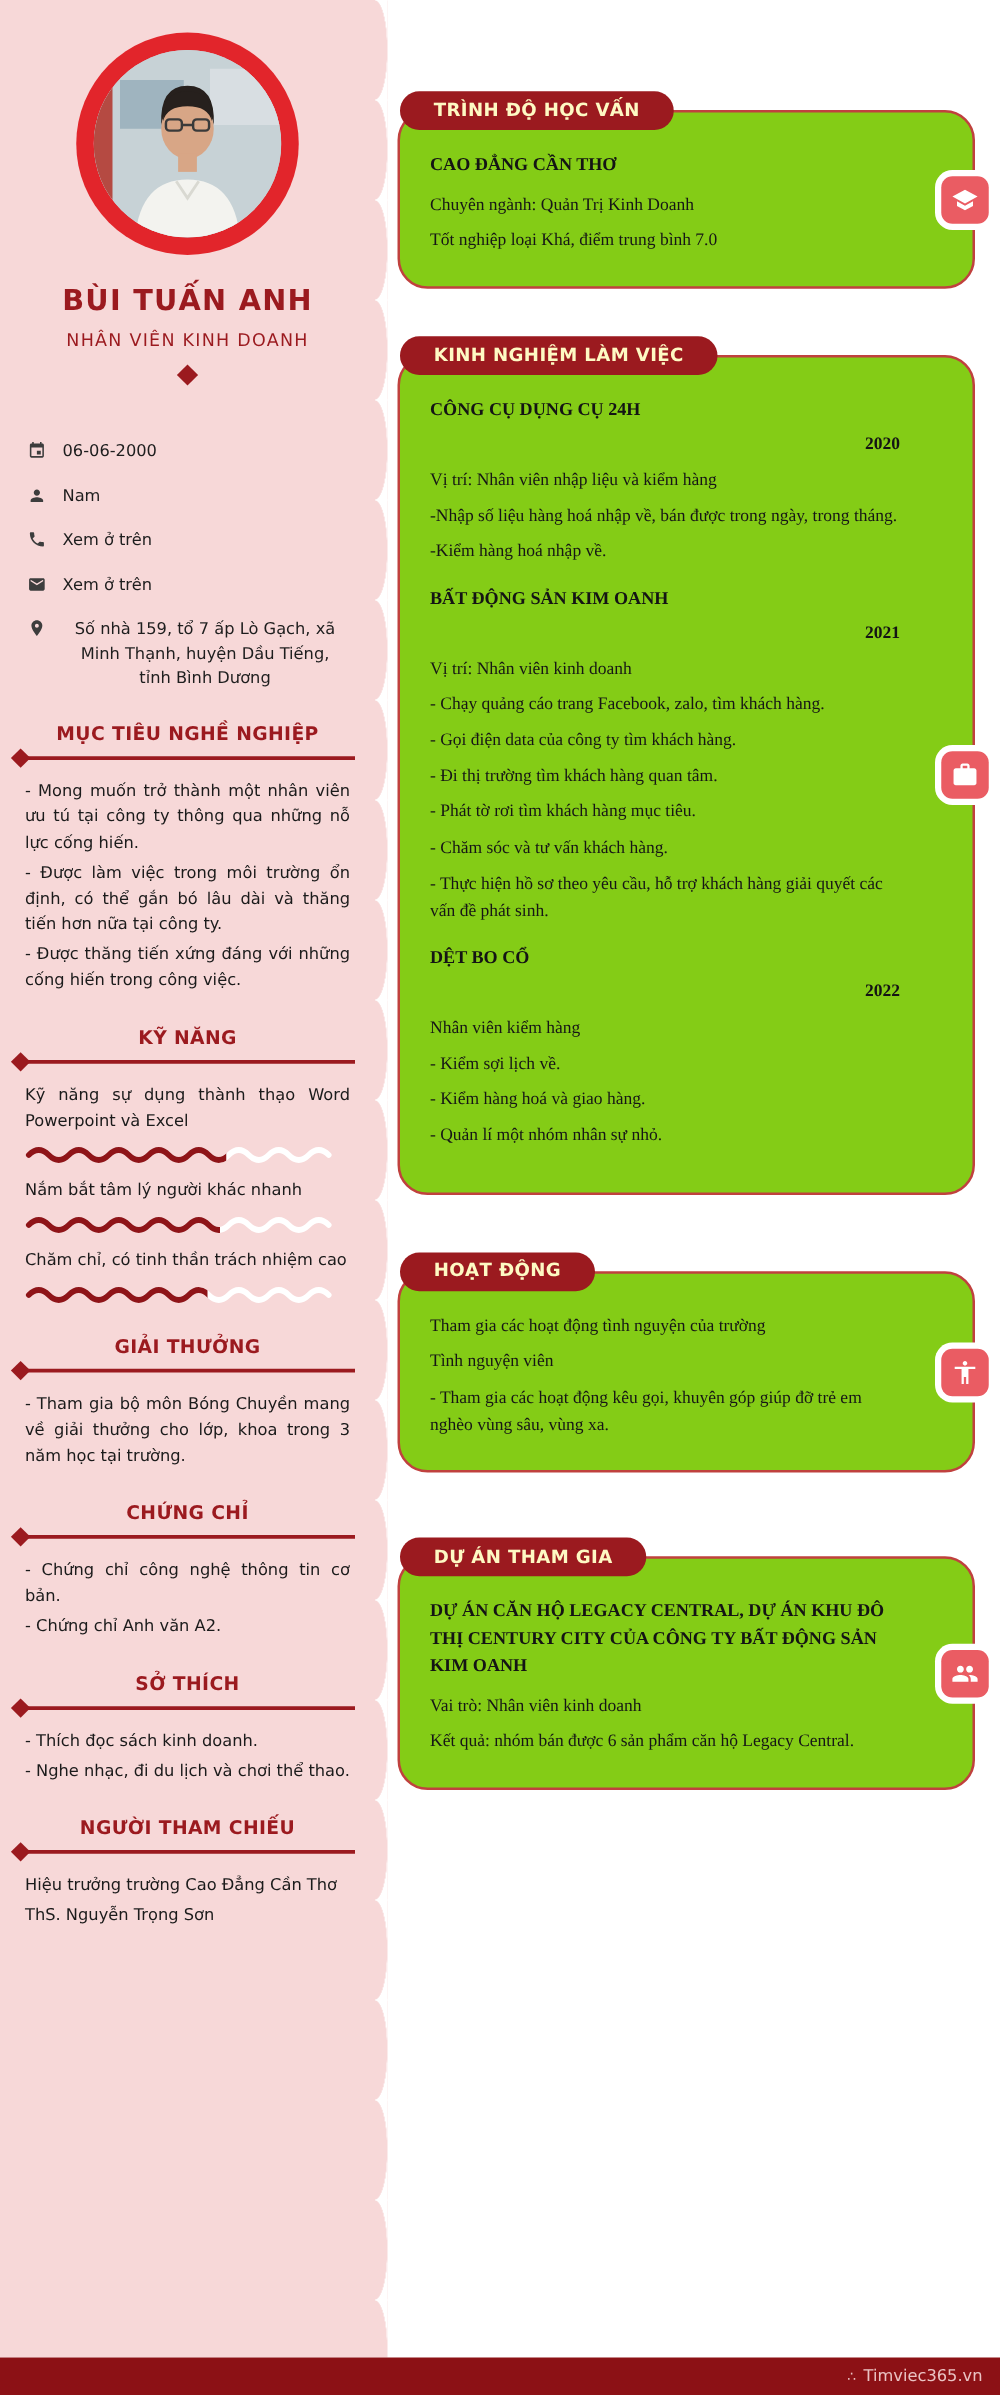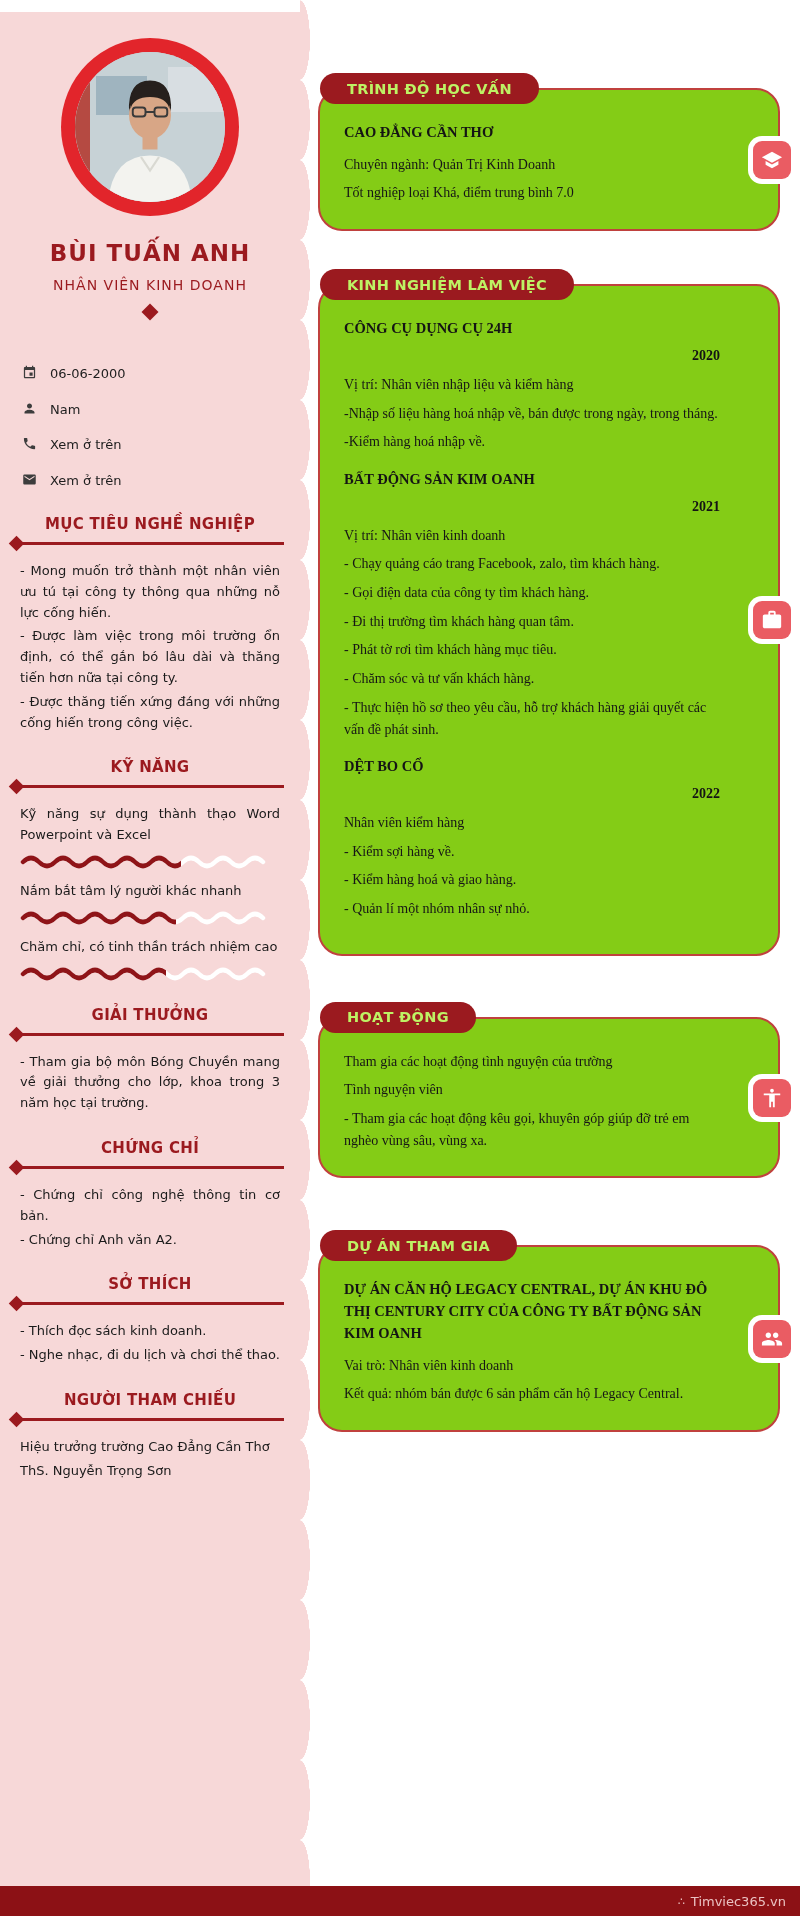--- a/index.html
+++ b/index.html
@@ -8,21 +8,21 @@
     position: relative;
     width: 800px; height: 1916px;
     background: #ffffff;
     font-family: "DejaVu Sans", "Liberation Sans", sans-serif;
     color: #1b1b1b;
     overflow: hidden;
   }
 
   
   .left-col {
-    position: absolute; left: 0; top: 12px; bottom: 30px;
+    position: absolute; left: 0; top: 0; bottom: 30px;
     width: 300px;
     background: var(--pink, #f7d8d8);
   }
   .wave-edge {
     position: absolute; left: 300px; top: 0; bottom: 30px; width: 10px;
     background-image: radial-gradient(10px 40px at 0 40px, var(--pink, #f7d8d8) 98%, rgba(255,255,255,0) 100%);
     background-size: 10px 80px;
     background-repeat: repeat-y;
   }
 
@@ -90,21 +90,21 @@
   .sec-education  { margin-top: 73px; }
   .sec-experience { margin-top: 38px; }
   .sec-activities { margin-top: 46px; }
   .sec-projects   { margin-top: 52px; }
 
   .pill {
     position: absolute; top: 0; left: 2px; z-index: 2;
     height: 31px; padding: 0 27px;
     display: inline-flex; align-items: center;
     background: var(--maroon, #9b1a1f);
-    color: #bef264; font-weight: bold; font-size: 14.5px; letter-spacing: .3px;
+    color: #fef9c3; font-weight: bold; font-size: 14.5px; letter-spacing: .3px;
     border-radius: 16px;
   }
   .rbox {
     position: relative; background: #84cc16;
     border: 2px solid var(--border, #c0413e);
     border-radius: 24px;
     padding: 32px 58px 18px 24px;
     font-family: Liberation Serif, serif;
   }
   .chip {
@@ -191,20 +191,28 @@
       <span>Xem ở trên</span>
     </div>
     <div class="contact">
       <span class="cicon">
         <svg viewBox="0 0 24 24">
             <path d="M20 4H4c-1.1 0-1.99.9-1.99 2L2 18c0 1.1.9 2 2 2h16c1.1 0 2-.9 2-2V6c0-1.1-.9-2-2-2zm0 4l-8 5-8-5V6l8 5 8-5v2z"></path>
           </svg>
       </span>
       <span>Xem ở trên</span>
     </div>
+    <div class="contact">
+      <span class="cicon">
+        <svg viewBox="0 0 24 24">
+            <path d="M12 2C8.13 2 5 5.13 5 9c0 5.25 7 13 7 13s7-7.75 7-13c0-3.87-3.13-7-7-7zm0 9.5c-1.38 0-2.5-1.12-2.5-2.5s1.12-2.5 2.5-2.5 2.5 1.12 2.5 2.5-1.12 2.5-2.5 2.5z"></path>
+          </svg>
+      </span>
+      <span>Số nhà 159, tổ 7 ấp Lò Gạch, xã Minh Thạnh, huyện Dầu Tiếng, tỉnh Bình Dương</span>
+    </div>
   </div>
 
   <section class="lsec">
     <div class="lsec-head">
       <span class="hd-diamond"></span>
       <span class="lsec-title">MỤC TIÊU NGHỀ NGHIỆP</span>
     </div>
     <div class="lsec-body">
       <p>- Mong muốn trở thành một nhân viên ưu tú tại công ty thông qua những nỗ lực cống hiến.</p>
       <p>- Được làm việc trong môi trường ổn định, có thể gắn bó lâu dài và thăng tiến hơn nữa tại công ty.</p>
@@ -348,21 +356,21 @@
         <p class="rline">- Đi thị trường tìm khách hàng quan tâm.</p>
         <p class="rline">- Phát tờ rơi tìm khách hàng mục tiêu.</p>
         <p class="rline">- Chăm sóc và tư vấn khách hàng.</p>
         <p class="rline">- Thực hiện hồ sơ theo yêu cầu, hỗ trợ khách hàng giải quyết các vấn đề phát sinh.</p>
       </article>
 
       <article class="job">
         <h3 class="company">DỆT BO CỔ</h3>
         <div class="year">2022</div>
         <p class="rline">Nhân viên kiểm hàng</p>
-        <p class="rline">- Kiểm sợi hàng về.</p>
+        <p class="rline">- Kiểm sợi lịch về.</p>
         <p class="rline">- Kiểm hàng hoá và giao hàng.</p>
         <p class="rline">- Quản lí một nhóm nhân sự nhỏ.</p>
       </article>
 
       <div class="chip">
         <svg viewBox="0 0 24 24">
             <path d="M20 6h-4V4c0-1.11-.89-2-2-2h-4c-1.11 0-2 .89-2 2v2H4c-1.11 0-1.99.89-1.99 2L2 19c0 1.11.89 2 2 2h16c1.11 0 2-.89 2-2V8c0-1.11-.89-2-2-2zm-6 0h-4V4h4v2z"></path>
           </svg>
       </div>
     </div>

